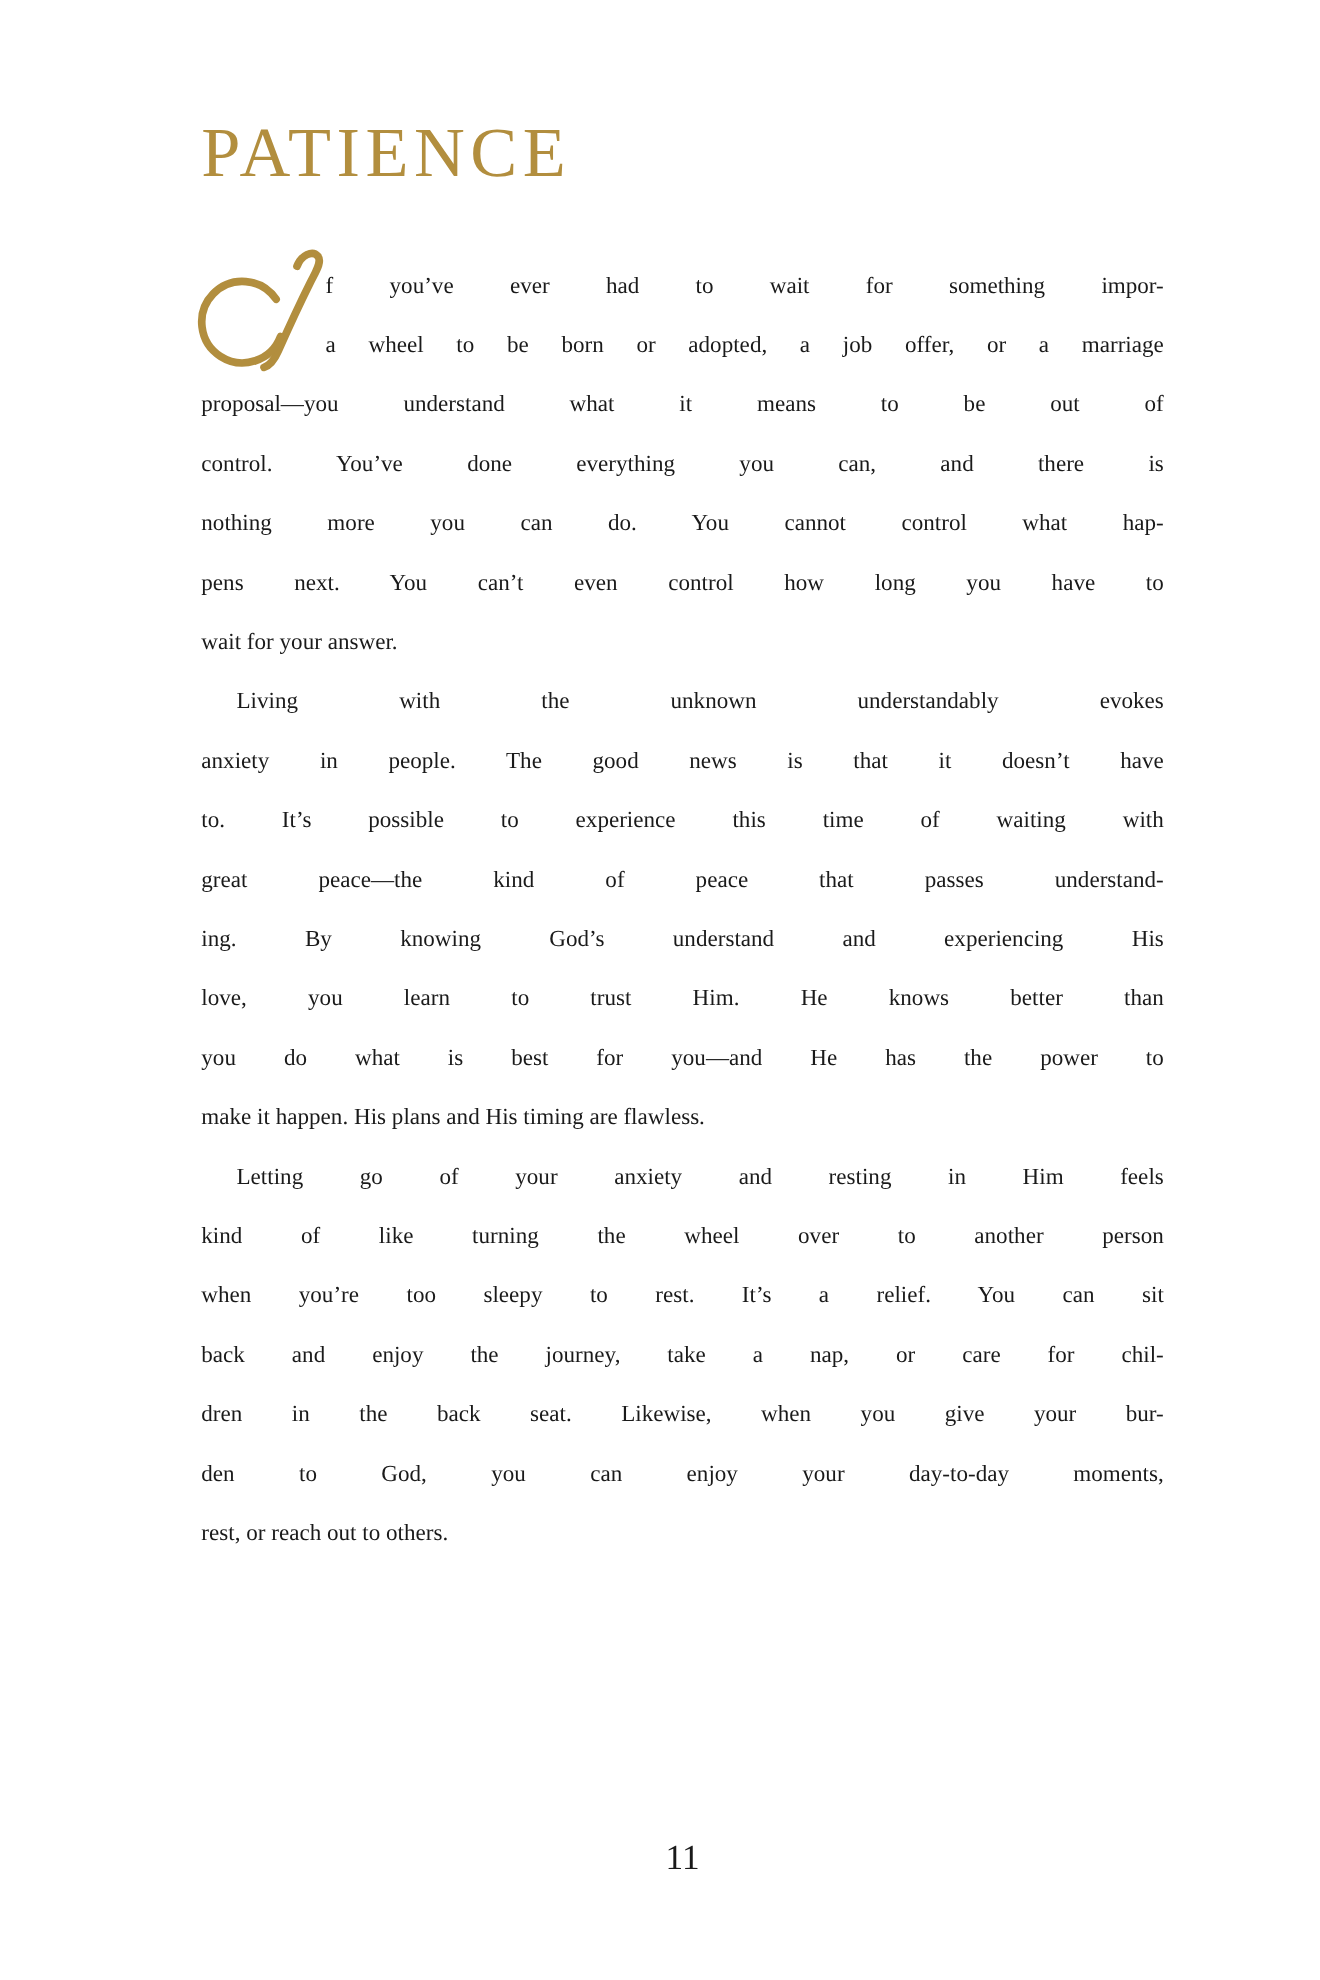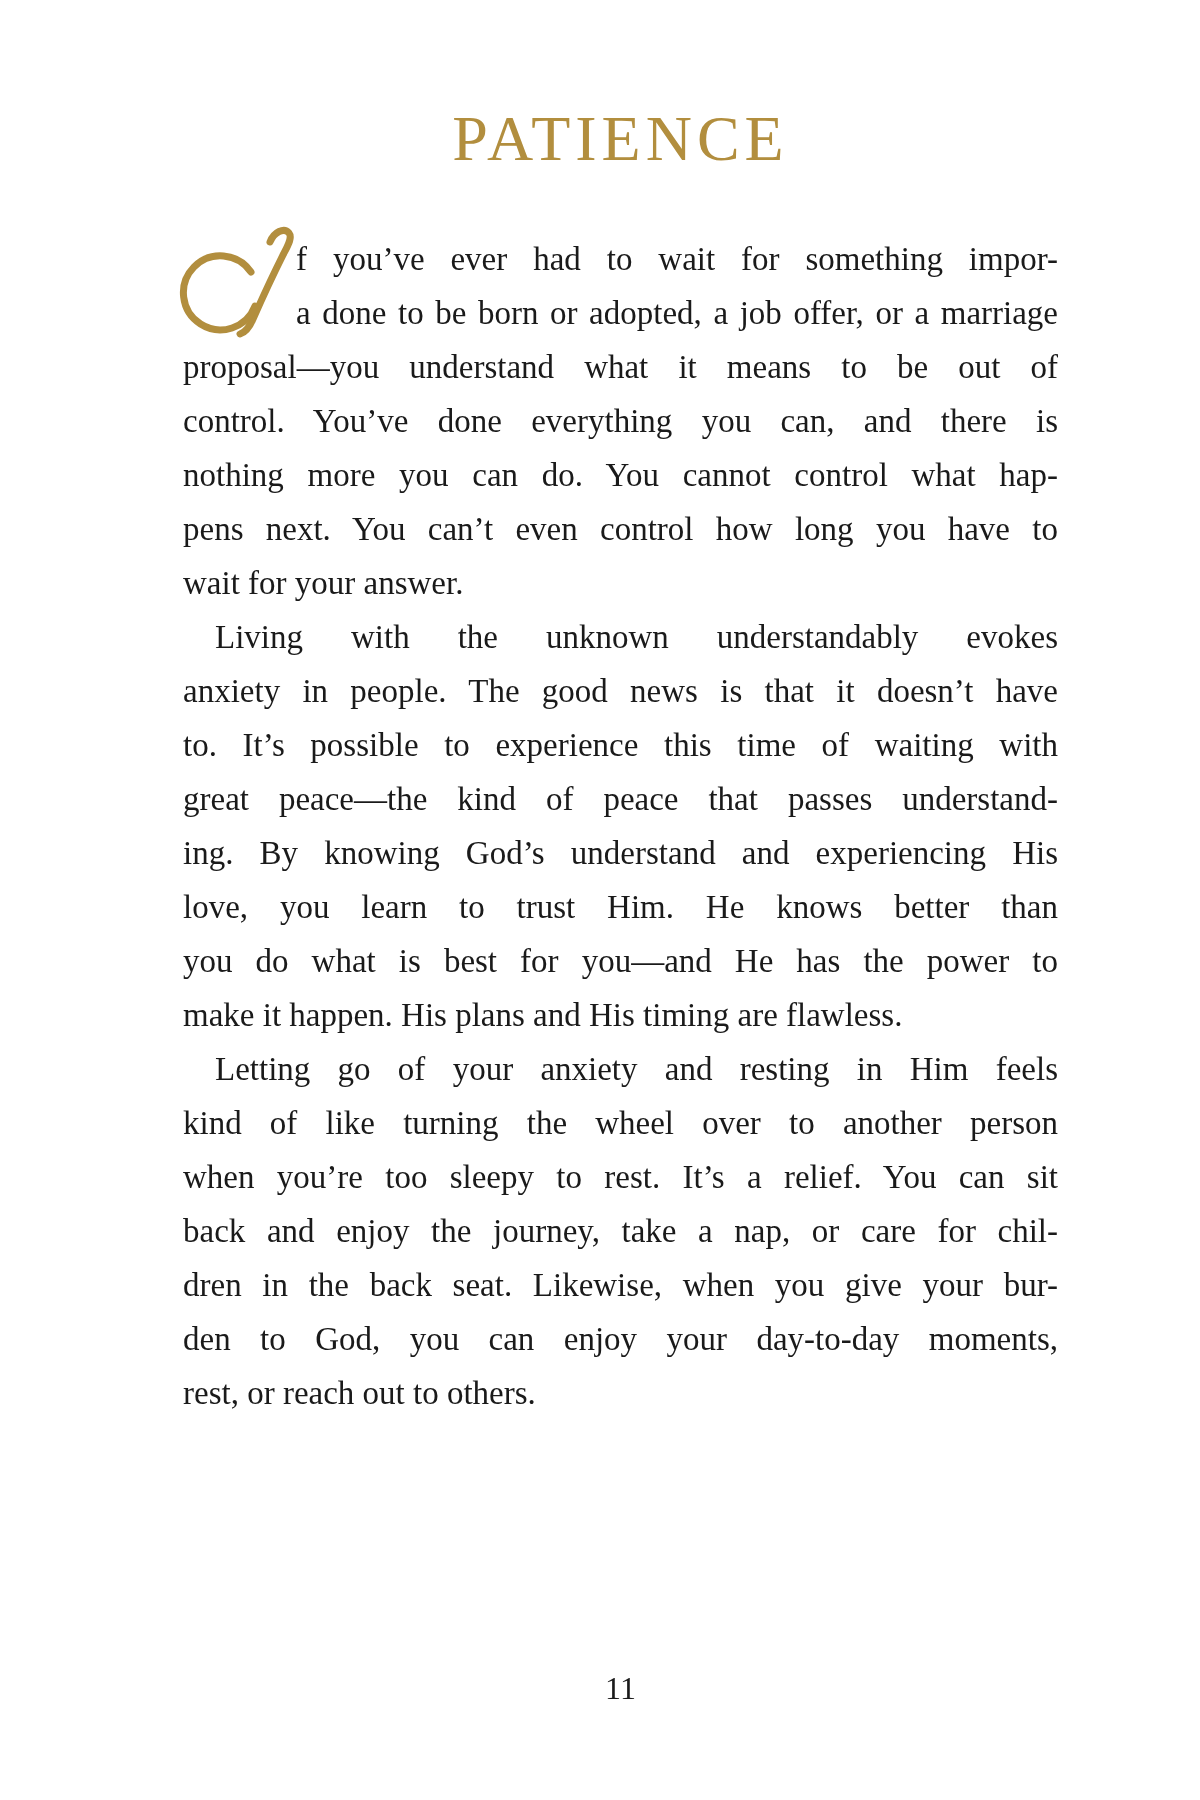--- a/index.html
+++ b/index.html
@@ -18,26 +18,26 @@
     position: absolute;
     left: 183px; top: 0;
     width: 875px;
   }
   .title {
     margin: 106px 0 0 0;
     font-weight: normal;
     font-size: 64px;
     line-height: 66px;
     letter-spacing: 5px;
-    text-align: center;
+    text-align: left;
     color: var(--gold, #B28E3E);
   }
   .body-text {
     margin-top: 60px;
-    font-size: 33px;
+    font-size: 21px;
     line-height: 54px;
     color: var(--ink, #1a1a1a);
   }
   .line {
     text-align: justify;
     text-align-last: justify;
     white-space: normal;
   }
   .line.line-last { text-align-last: left; }
   .line.indent { text-indent: 32px; }
@@ -65,21 +65,21 @@
     <h1 class="title">PATIENCE</h1>
     <div class="body-text" id="body-text">
         <div class="paragraph">
   <div class="drop-cap" role="img" aria-label="I">
     <svg width="113" height="112" viewBox="0 0 113 112" fill="none" stroke="currentColor" stroke-width="7" stroke-linecap="round" stroke-linejoin="round">
       <path d="M87 16 C91 6 101 1 106 7 C110 12 104 21 99 31 C88 53 78 75 70 93 C67 100 63 106 57 108"></path>
       <path d="M68 46 A37 37 0 1 0 72 80"></path>
     </svg>
   </div>
 <div class="line">f you’ve ever had to wait for something impor-</div>
-          <div class="line">a done to be born or adopted, a job offer, or a marriage</div>
+          <div class="line">a wheel to be born or adopted, a job offer, or a marriage</div>
           <div class="line">proposal—you understand what it means to be out of</div>
           <div class="line">control. You’ve done everything you can, and there is</div>
           <div class="line">nothing more you can do. You cannot control what hap-</div>
           <div class="line">pens next. You can’t even control how long you have to</div>
           <div class="line line-last">wait for your answer.</div>
         </div>
         <div class="paragraph">
           <div class="line indent">Living with the unknown understandably evokes</div>
           <div class="line">anxiety in people. The good news is that it doesn’t have</div>
           <div class="line">to. It’s possible to experience this time of waiting with</div>

